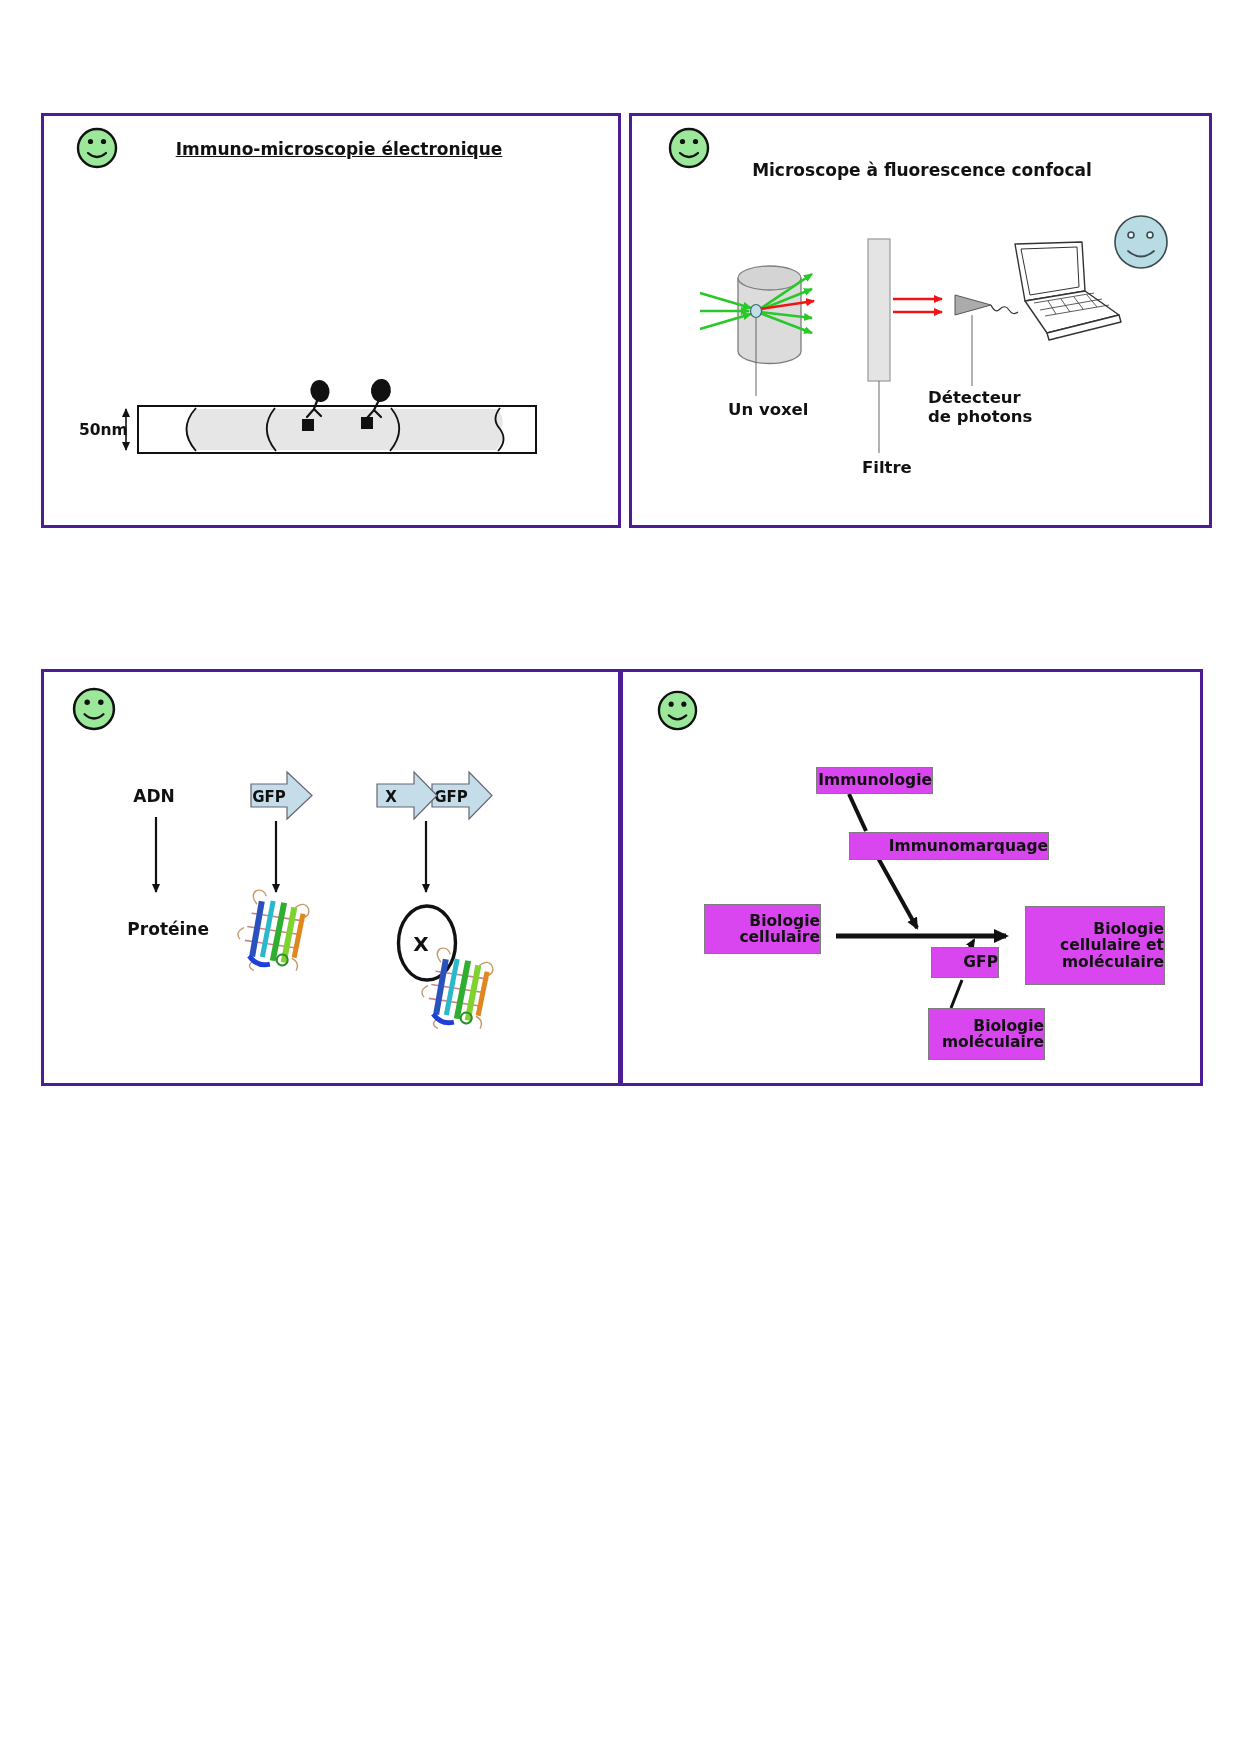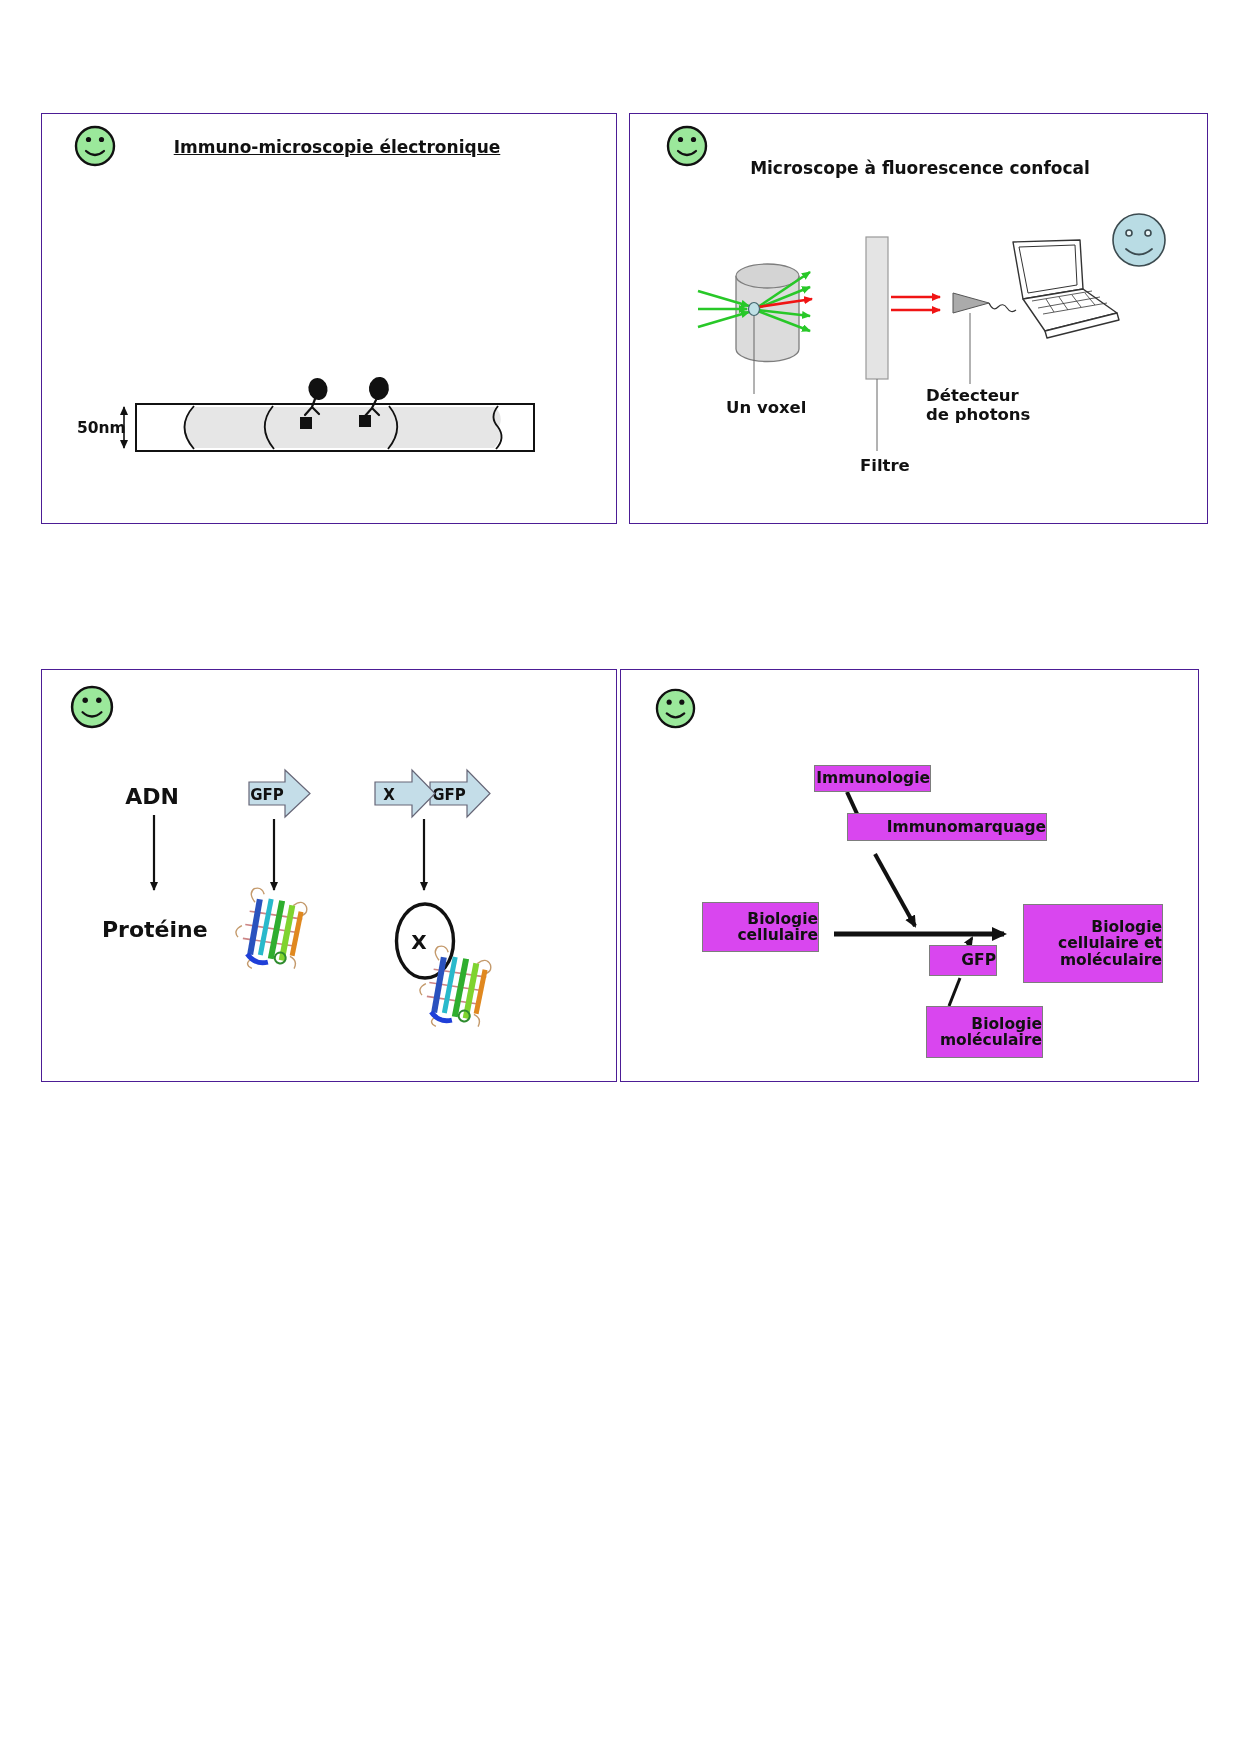--- a/index.html
+++ b/index.html
@@ -1,27 +1,27 @@
 <!DOCTYPE html>
 <html><head>
 <meta charset="utf-8">
 <style>
   html,body{margin:0;padding:0;background:#fff;}
   .page{position:relative;width:1240px;height:1755px;background:#ffffff;
         font-family:"DejaVu Sans",sans-serif;font-weight:700;color:#111;overflow:hidden;}
-  .slide{position:absolute;background:#fff;border:1px solid #4c1d95;}
+  .slide{position:absolute;background:#fff;border:3px solid #4c1d95;}
   #slide1{left:41px;top:113px;width:574px;height:409px;}
   #slide2{left:620px;top:113px;width:577px;height:409px;margin-left:9px;}
   #slide3{left:41px;top:669px;width:574px;height:411px;}
   #slide4{left:620px;top:669px;width:577px;height:411px;}
   .abs{position:absolute;}
   .title{font-size:17px;white-space:nowrap;}
   .underlined{text-decoration:underline;}
   .steps{font-size:16.5px;line-height:17.5px;white-space:nowrap;}
-  .label17{font-size:22px;}
+  .label17{font-size:17px;}
   svg text{font-family:"DejaVu Sans",sans-serif;font-weight:700;fill:#111;}
   
   .fbox{position:absolute;background:#d946ef;border:1px solid #7d7d7d;
         display:flex;flex-direction:column;align-items:flex-end;justify-content:center;
         font-size:15.5px;line-height:16.5px;text-align:center;white-space:nowrap;}
 </style>
 </head>
 <body>
 
 <div class="page">
@@ -229,21 +229,21 @@
       <line x1="226" y1="122" x2="243" y2="159" stroke="#111" stroke-width="4"></line>
       <line x1="254" y1="184" x2="294" y2="256" stroke="#111" stroke-width="4" marker-end="url(#mB4m)"></line>
       <line x1="213" y1="264" x2="383" y2="264" stroke="#111" stroke-width="5" marker-end="url(#mB4l)"></line>
       <line x1="342" y1="283" x2="351" y2="268" stroke="#111" stroke-width="2.5" marker-end="url(#mB4s)"></line>
       <line x1="339" y1="308" x2="328" y2="336" stroke="#111" stroke-width="3"></line>
     </svg>
 
     <div class="fbox" style="left:193px;top:95px;width:115px;height:25px;">
       <div>Immunologie</div>
     </div>
-    <div class="fbox" style="left:226px;top:143px;width:198px;height:26px;">
+    <div class="fbox" style="left:226px;top:160px;width:198px;height:26px;">
       <div>Immunomarquage</div>
     </div>
     <div class="fbox" style="left:81px;top:232px;width:115px;height:48px;">
       <div>Biologie</div>
       <div>cellulaire</div>
     </div>
     <div class="fbox" style="left:402px;top:234px;width:138px;height:77px;">
       <div>Biologie</div>
       <div>cellulaire et</div>
       <div>moléculaire</div>

